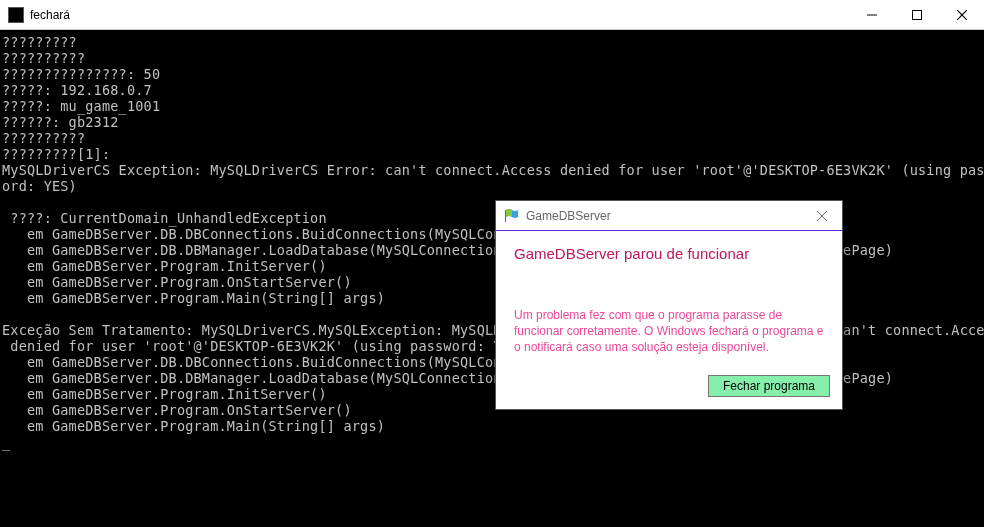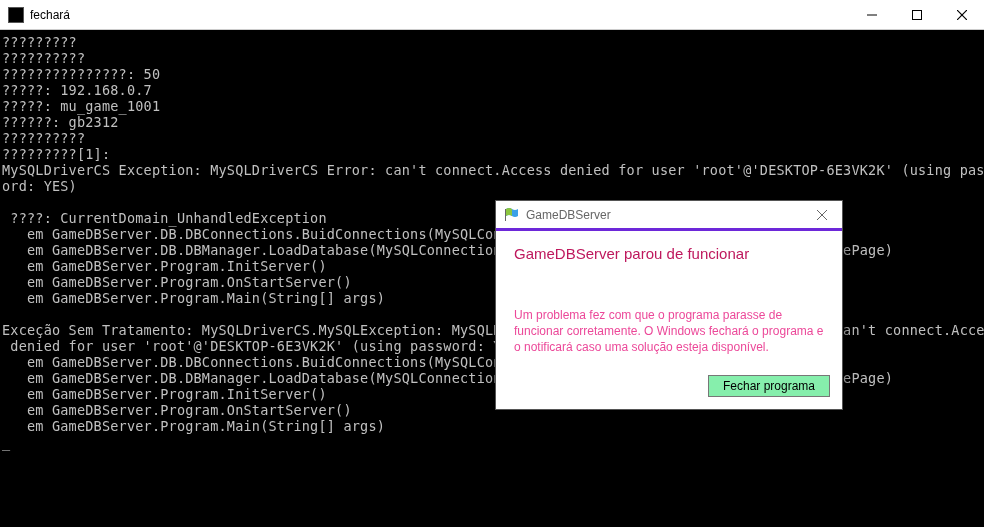--- a/index.html
+++ b/index.html
@@ -61,21 +61,21 @@
       width: 348px;
       background: #fff;
       border: 1px solid #555;
       box-shadow: 3px 3px 12px rgba(0,0,0,0.5);
     }
     .dialog-titlebar {
       height: 30px;
       display: flex;
       align-items: center;
       padding-left: 8px;
-      border-bottom: 3px solid #6d28d9;
+      border-bottom: 1px solid #6d28d9;
     }
     .dialog-icon {
       width: 16px;
       height: 16px;
       margin-right: 6px;
       display: flex;
       align-items: center;
       justify-content: center;
     }
     .dialog-icon svg { display: block; }

